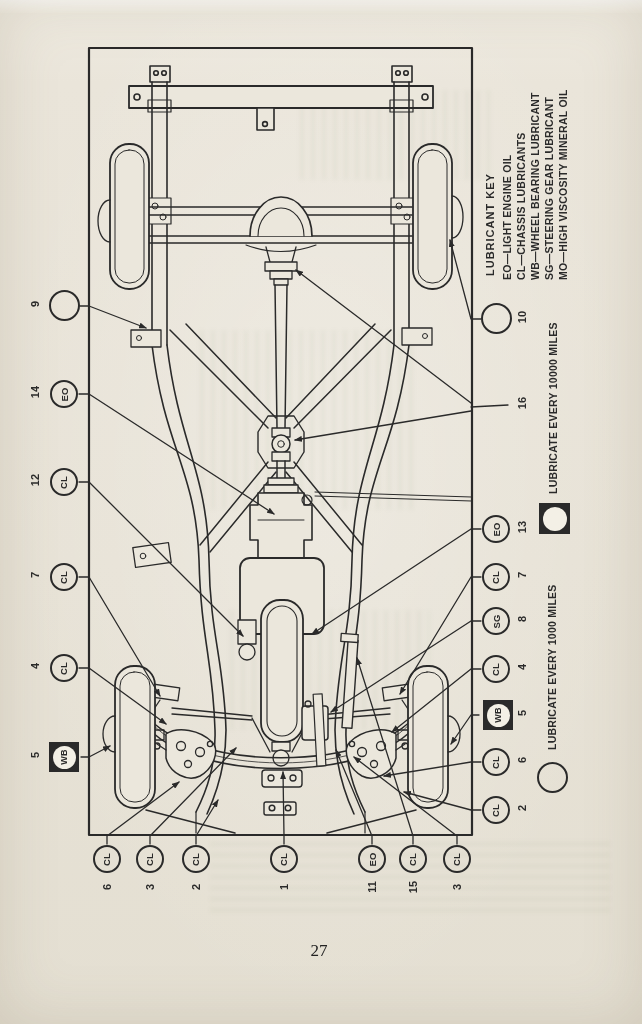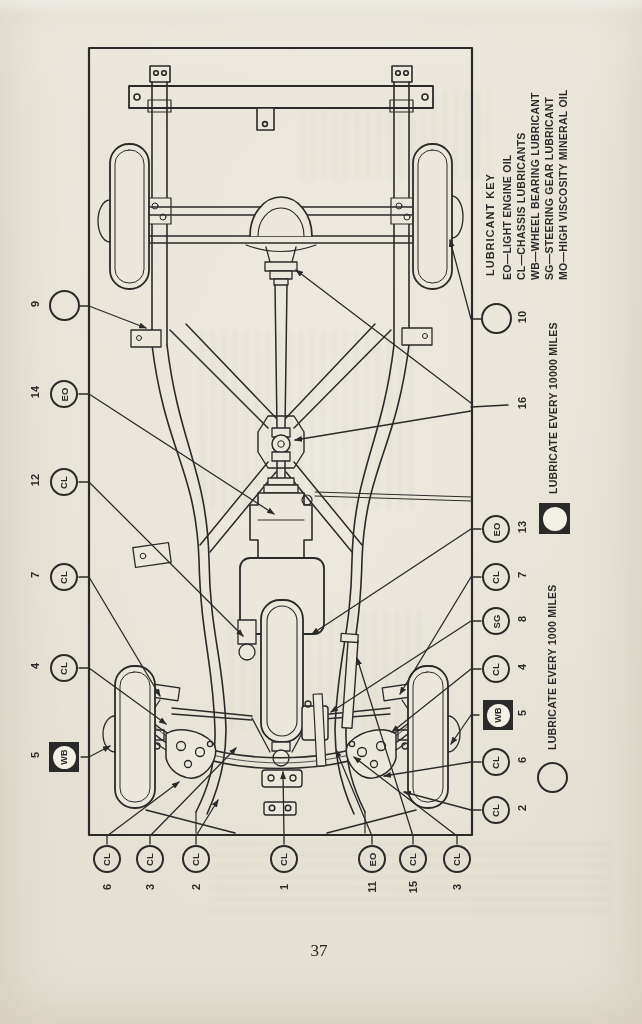--- a/index.html
+++ b/index.html
@@ -355,14 +355,14 @@
   <span class="rot keyline" style="left:543px;top:280px">SG—STEERING GEAR LUBRICANT</span>
   <span class="rot keyline" style="left:557px;top:280px">MO—HIGH VISCOSITY MINERAL OIL</span>
 
   <span class="rot leg" style="left:547px;top:494px">LUBRICATE EVERY 10000 MILES</span>
   <span class="legsq" style="left:539px;top:503px">
       <b></b>
     </span>
   <span class="rot leg" style="left:546px;top:750px">LUBRICATE EVERY 1000 MILES</span>
   <span class="legring" style="left:537px;top:762px"></span>
 
-  <div class="pgnum">37</div>
+  <div class="pgnum">27</div>
 </div>
 
 </body></html>

